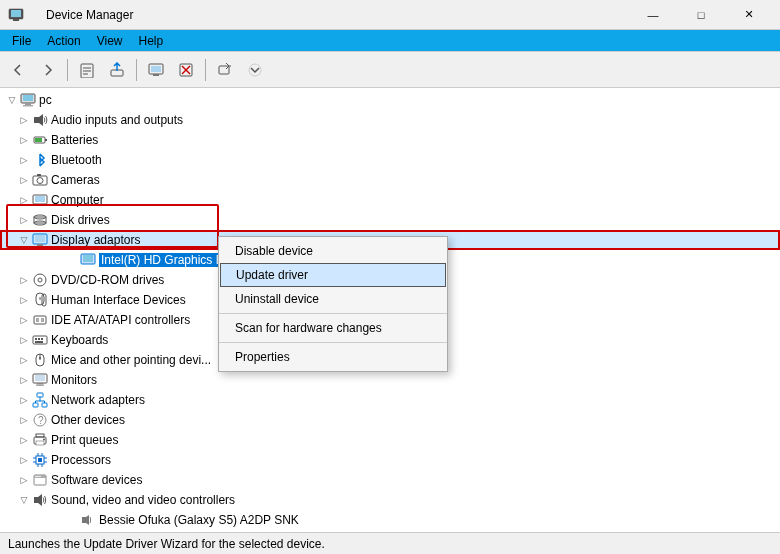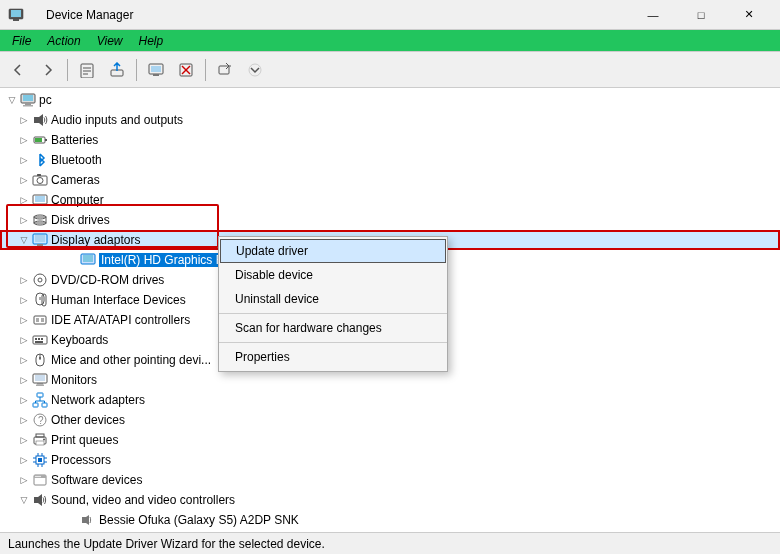--- a/index.html
+++ b/index.html
@@ -44,27 +44,26 @@
       align-items: center;
       justify-content: center;
       font-size: 11px;
       cursor: pointer;
       background: transparent;
       border: none;
     }
 
     
     .menu-bar {
-      background: #22c55e;
+      background: #0ea5e9;
       height: 22px;
       display: flex;
       align-items: center;
       padding: 0 4px;
       border-bottom: 1px solid #ccc;
-      font-style: italic;
     }
     .menu-item {
       padding: 2px 8px;
       cursor: pointer;
       font-size: 12px;
     }
 
     
     .toolbar {
       background: #f0f0f0;
@@ -596,22 +595,22 @@
     </div>
 
     <div class="tree-item" style="padding-left:64px;">
       <span class="expand-placeholder"></span>
 
     </div>
 
   </div>
 
   <div class="context-menu">
+    <div class="ctx-item">Disable device</div>
     <div class="ctx-item highlighted-ctx">Update driver</div>
-    <div class="ctx-item">Disable device</div>
     <div class="ctx-item">Uninstall device</div>
     <div class="ctx-separator"></div>
     <div class="ctx-item">Scan for hardware changes</div>
     <div class="ctx-separator"></div>
     <div class="ctx-item bold">Properties</div>
   </div>
 
 </div>
 
 <div class="status-bar">

